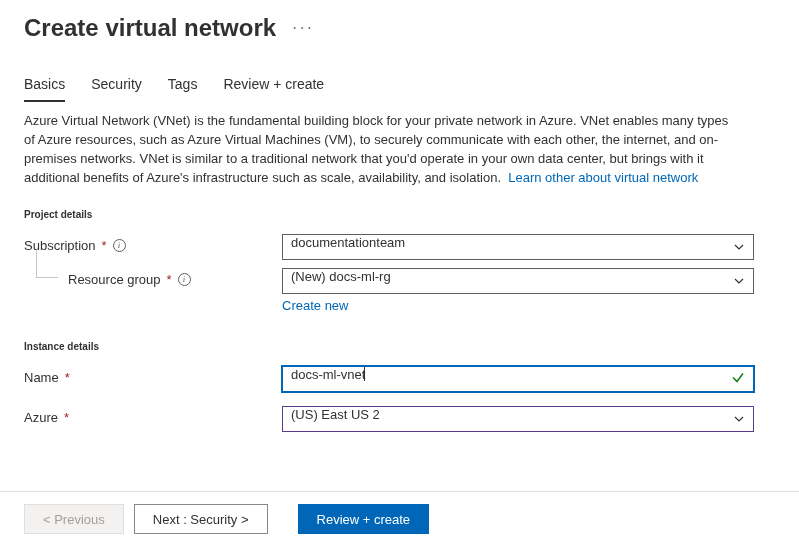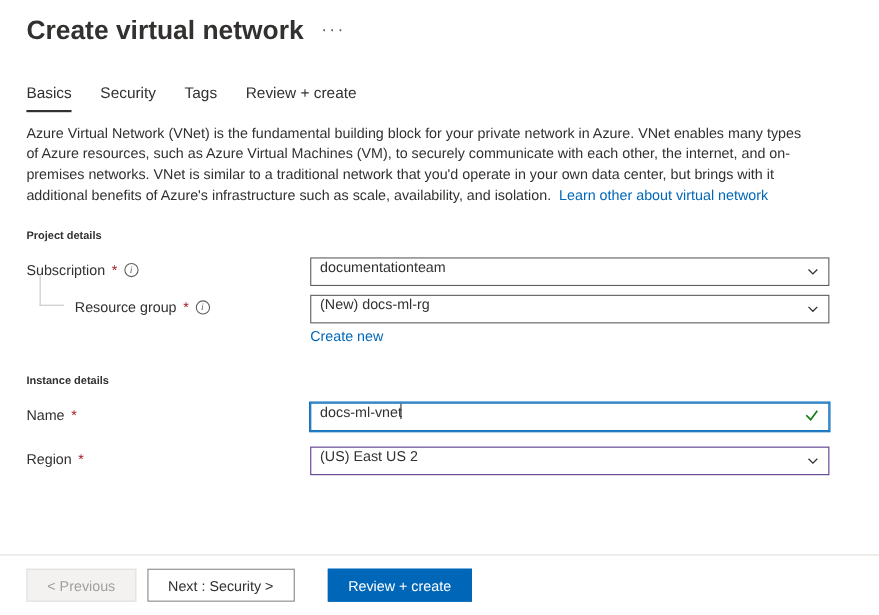--- a/index.html
+++ b/index.html
@@ -150,21 +150,21 @@
   .link-below a {
     color: #0067b8;
     font-size: 13px;
     text-decoration: none;
     cursor: pointer;
   }
   .region-box { border: 1px solid #5b3b8c; }
   .spacer-instance { height: 18px; }
   .footer {
     position: absolute;
-    bottom: 0; left: 0; right: 0;
+    bottom: 13px; left: 0; right: 0;
     border-top: 1px solid #e1dfdd;
     padding: 12px 24px;
     display: flex;
     gap: 10px;
     background: #fff;
   }
   .btn {
     height: 30px;
     padding: 0 18px;
     font-size: 13px;
@@ -274,21 +274,21 @@
         <svg width="14" height="14" viewBox="0 0 14 14">
             <path d="M2 7 L6 11 L12 3" stroke="#107c10" stroke-width="1.5" fill="none"></path>
           </svg>
       </span>
     </div>
   </div>
 </div>
 
 <div class="field-row" style="padding-top:10px;">
   <div class="field-label">
-    <span>Region</span>
+    <span>Azure</span>
     <span class="required">*</span>
   </div>
   <div class="field-control">
     <div class="select-box region-box">
       <span>(US) East US 2</span>
       <span class="chevron">
         <svg width="12" height="12" viewBox="0 0 12 12">
             <path d="M2 4 L6 8 L10 4" stroke="#323130" stroke-width="1.2" fill="none"></path>
           </svg>
       </span>

